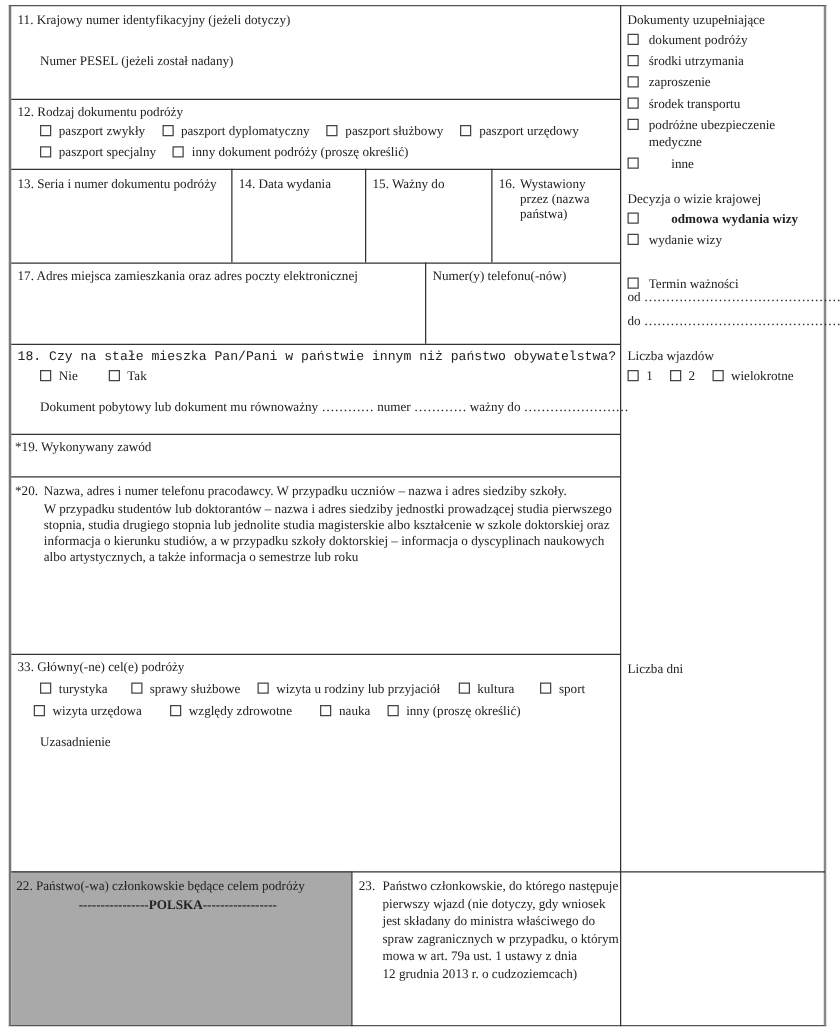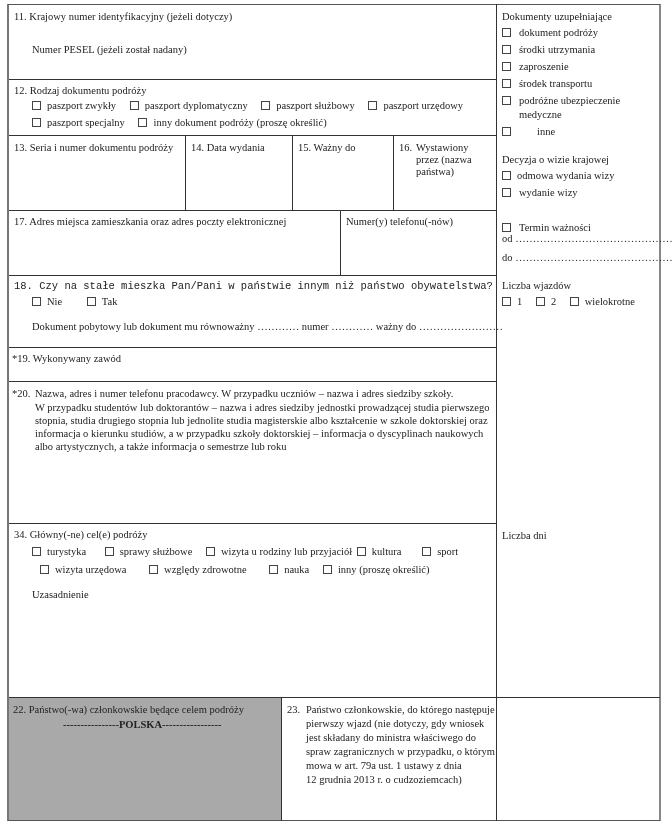--- a/index.html
+++ b/index.html
@@ -69,29 +69,29 @@
   <span class="opt"><span class="cb"></span><span>Tak</span></span>
 </div>
 <div class="t" style="left:32px; top:320px;">Dokument pobytowy lub dokument mu równoważny ………… numer ………… ważny do ……………………</div>
 
 <div class="t" style="left:12px; top:352px;">*19.  Wykonywany zawód</div>
 
 <div class="t" style="left:12px; top:387px;">*20.</div>
 <div class="t" style="left:35px; top:387px;">Nazwa, adres i numer telefonu pracodawcy. W przypadku uczniów – nazwa i adres siedziby szkoły.</div>
 <div class="t wrap" style="left:35px; top:401px; width:455px;">W przypadku studentów lub doktorantów – nazwa i adres siedziby jednostki prowadzącej studia pierwszego stopnia, studia drugiego stopnia lub jednolite studia magisterskie albo kształcenie w szkole doktorskiej oraz informacja o kierunku studiów, a w przypadku szkoły doktorskiej – informacja o dyscyplinach naukowych albo artystycznych, a także informacja o semestrze lub roku</div>
 
-<div class="t" style="left:14px; top:528px;">34.  Główny(-ne) cel(e) podróży</div>
+<div class="t" style="left:14px; top:528px;">33.  Główny(-ne) cel(e) podróży</div>
 <div class="t" style="left:32px; top:545px;">
   <span class="opt" style="margin-right:16px;"><span class="cb"></span><span>turystyka</span></span>
   <span class="opt"><span class="cb"></span><span>sprawy służbowe</span></span>
-  <span class="opt" style="margin-right:2px;"><span class="cb"></span><span>wizyta u rodziny lub przyjaciół</span></span>
+  <span class="opt" style="margin-right:12px;"><span class="cb"></span><span>wizyta u rodziny lub przyjaciół</span></span>
   <span class="opt" style="margin-right:18px;"><span class="cb"></span><span>kultura</span></span>
   <span class="opt"><span class="cb"></span><span>sport</span></span>
 </div>
-<div class="t" style="left:40px; top:563px;">
+<div class="t" style="left:27px; top:563px;">
   <span class="opt" style="margin-right:20px;"><span class="cb"></span><span>wizyta urzędowa</span></span>
   <span class="opt" style="margin-right:20px;"><span class="cb"></span><span>względy zdrowotne</span></span>
   <span class="opt"><span class="cb"></span><span>nauka</span></span>
   <span class="opt"><span class="cb"></span><span>inny (proszę określić)</span></span>
 </div>
 <div class="t" style="left:32px; top:588px;">Uzasadnienie</div>
 
 <div class="t" style="left:13px; top:703px;">22. Państwo(-wa) członkowskie będące celem podróży</div>
 <div class="t" style="left:63px; top:718px; font-weight:bold;">----------------POLSKA-----------------</div>
 
@@ -106,21 +106,21 @@
 <div class="t" style="left:502px; top:10px;">Dokumenty uzupełniające</div>
 <div class="t" style="left:502px; top:26px;"><span class="cb"></span><span style="margin-left:2px;">dokument podróży</span></div>
 <div class="t" style="left:502px; top:43px;"><span class="cb"></span><span style="margin-left:2px;">środki utrzymania</span></div>
 <div class="t" style="left:502px; top:60px;"><span class="cb"></span><span style="margin-left:2px;">zaproszenie</span></div>
 <div class="t" style="left:502px; top:77px;"><span class="cb"></span><span style="margin-left:2px;">środek transportu</span></div>
 <div class="t" style="left:502px; top:94px;"><span class="cb"></span><span style="margin-left:2px;">podróżne ubezpieczenie</span></div>
 <div class="t" style="left:519px; top:108px;">medyczne</div>
 <div class="t" style="left:502px; top:125px;"><span class="cb"></span><span style="margin-left:20px;">inne</span></div>
 
 <div class="t" style="left:502px; top:153px;">Decyzja o wizie krajowej</div>
-<div class="t" style="left:502px; top:169px;"><span class="cb"></span><span style="margin-left:0;">odmowa wydania wizy</span></div>
+<div class="t" style="left:502px; top:169px;"><span class="cb"></span><span style="margin-left:20px;font-weight:bold;">odmowa wydania wizy</span></div>
 <div class="t" style="left:502px; top:186px;"><span class="cb"></span><span style="margin-left:2px;">wydanie wizy</span></div>
 
 <div class="t" style="left:502px; top:221px;"><span class="cb"></span><span style="margin-left:2px;">Termin ważności</span></div>
 <div class="t" style="left:502px; top:232px;">od …………………………………………</div>
 <div class="t" style="left:502px; top:251px;">do …………………………………………</div>
 
 <div class="t" style="left:502px; top:279px;">Liczba wjazdów</div>
 <div class="t" style="left:502px; top:295px;">
   <span class="opt"><span class="cb"></span><span>1</span></span>
   <span class="opt"><span class="cb"></span><span>2</span></span>

